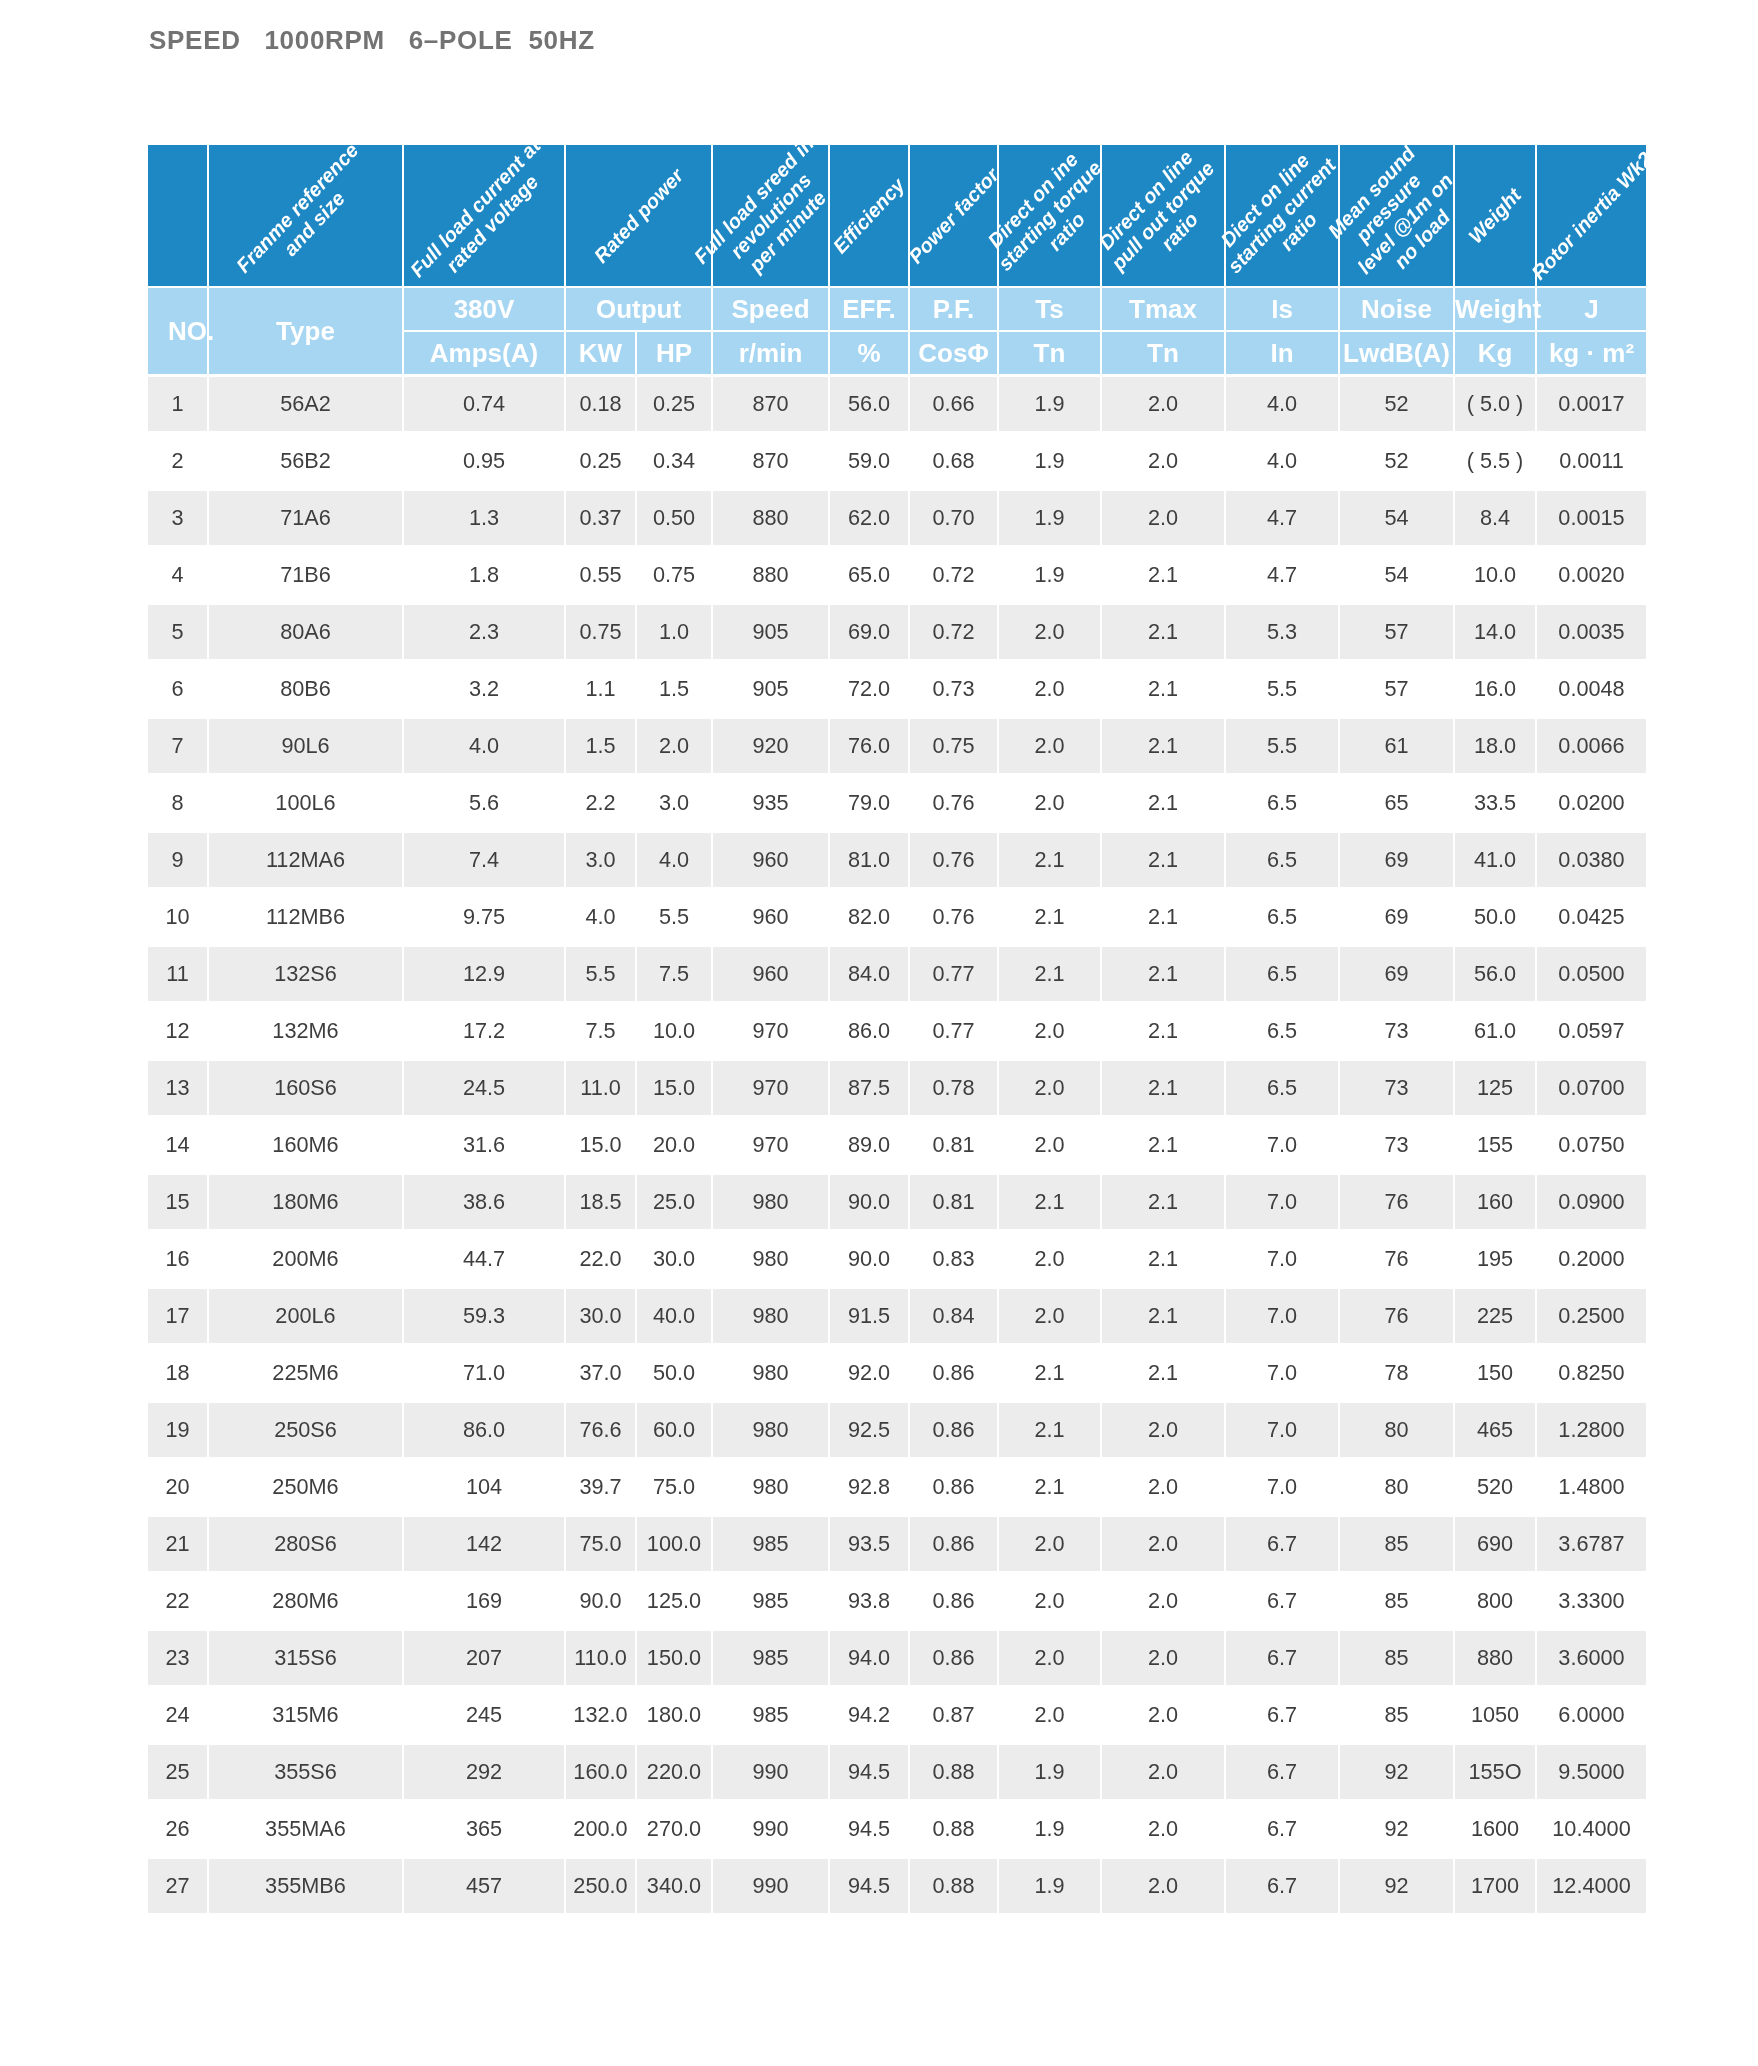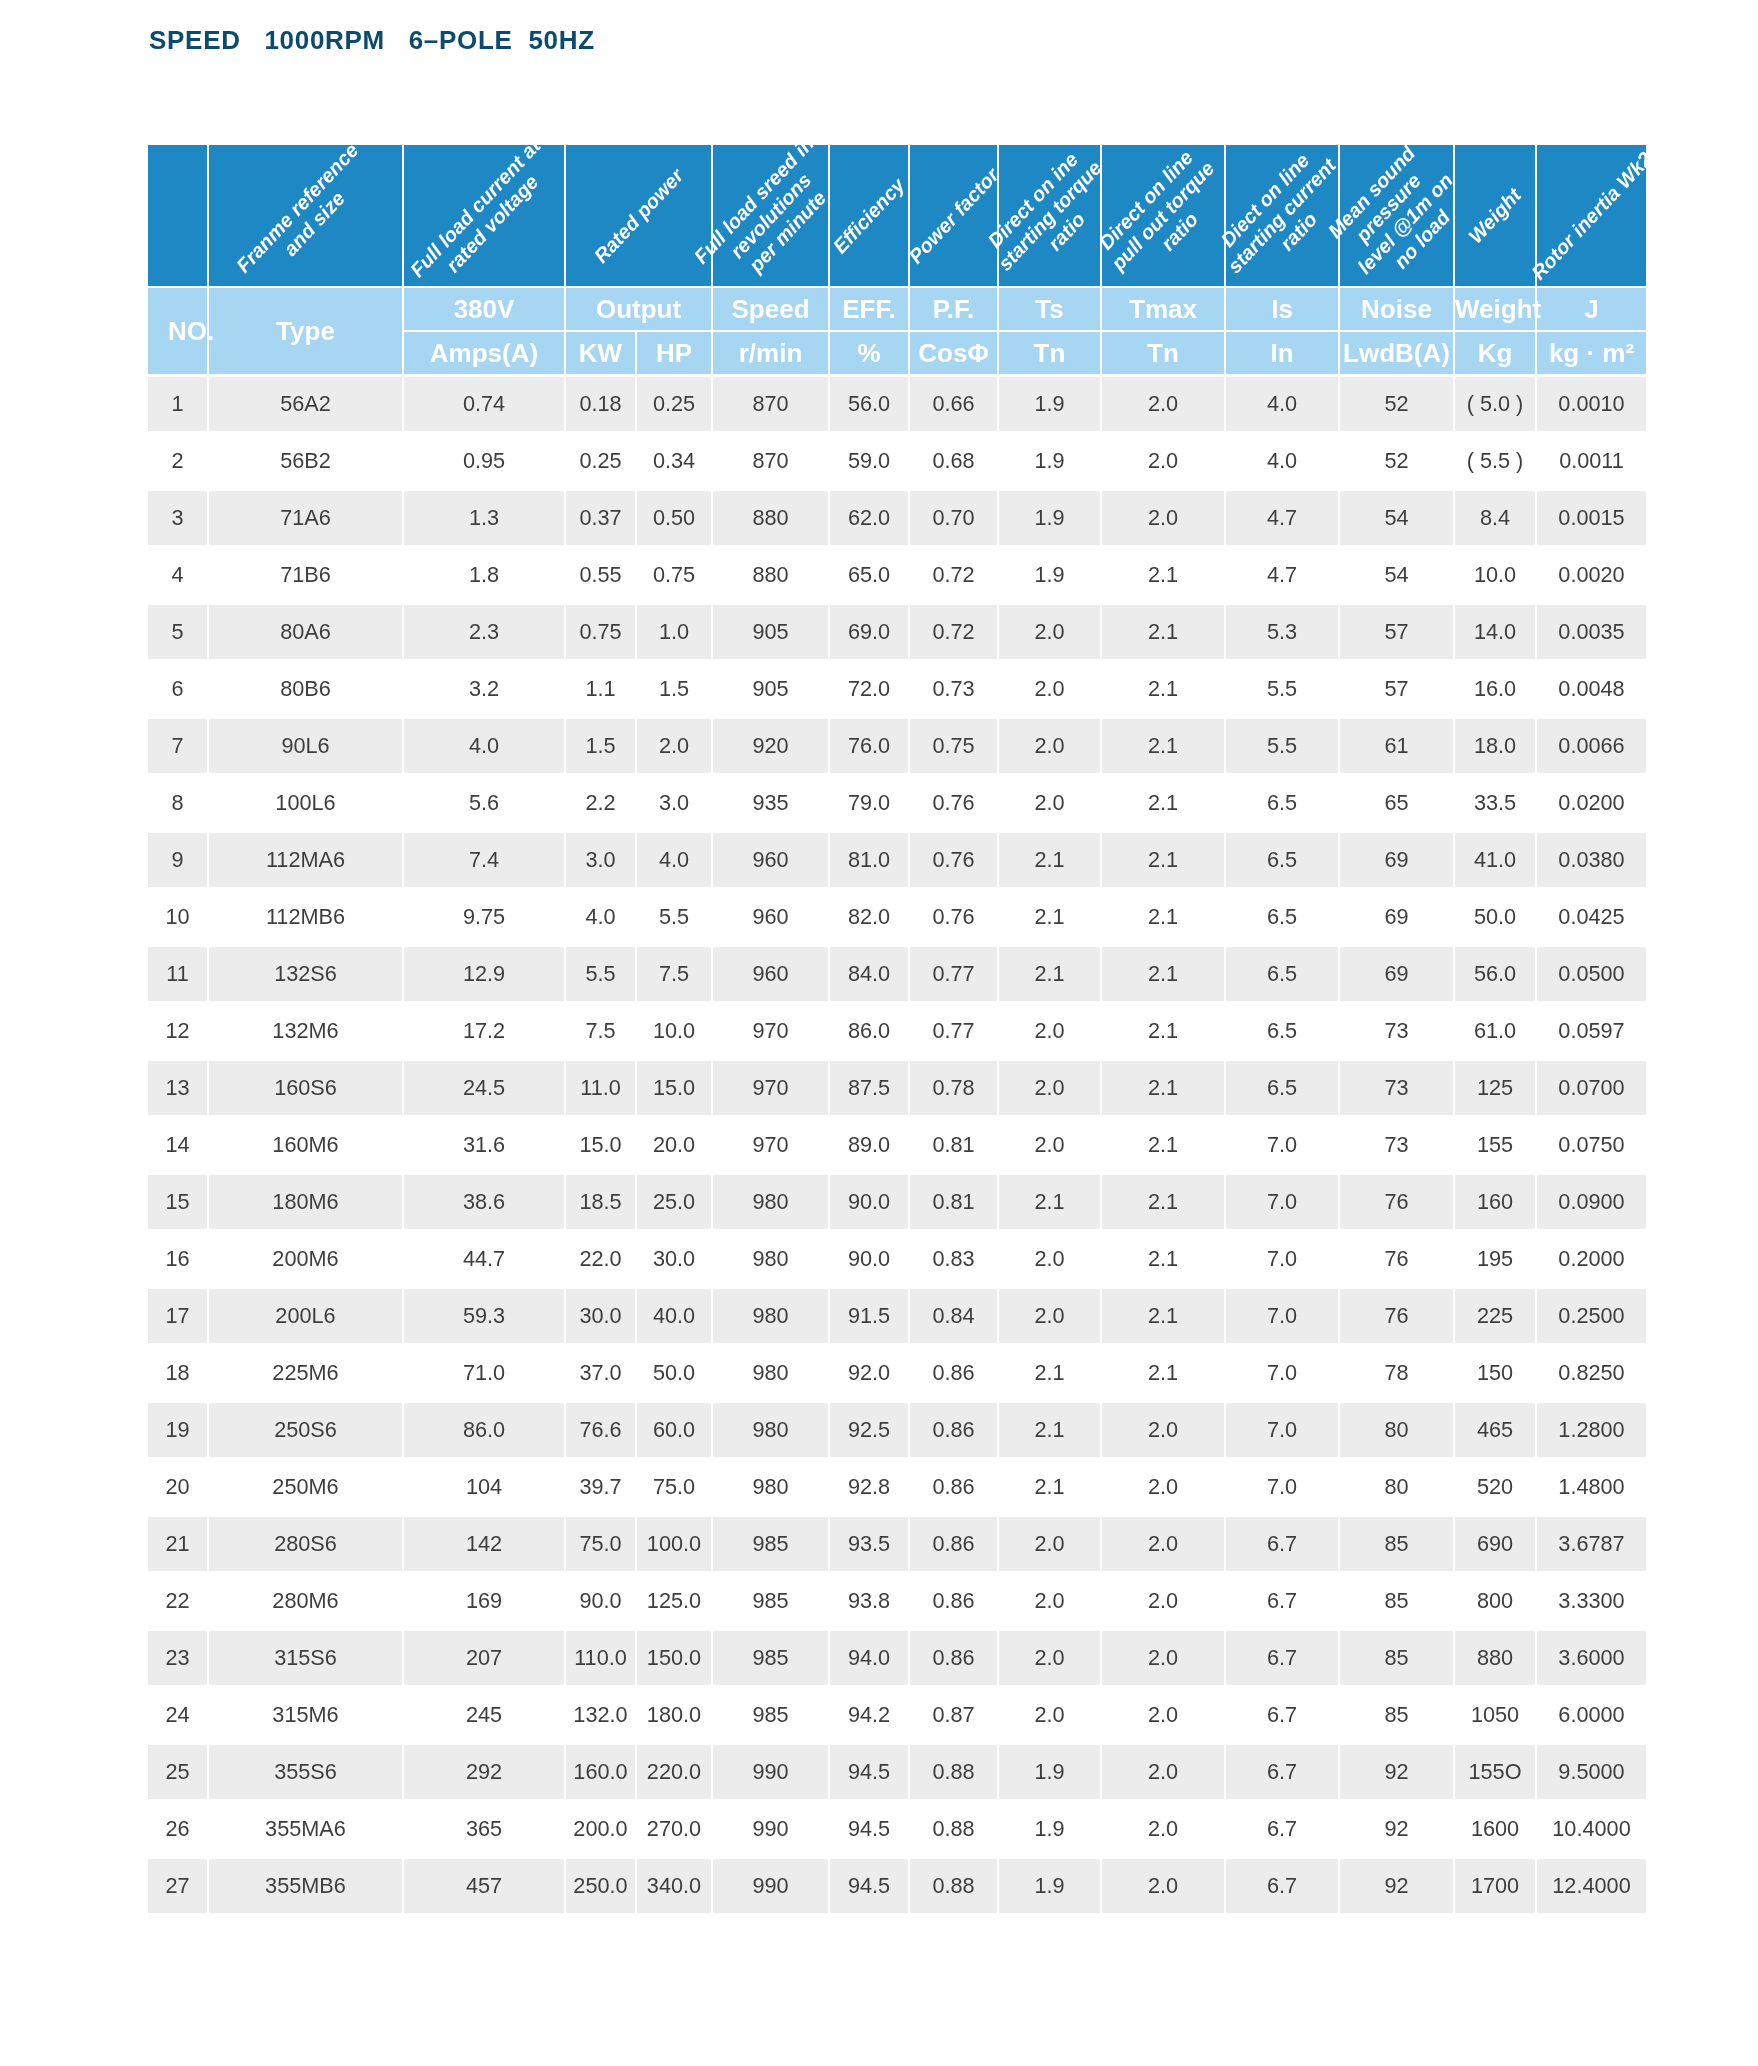--- a/index.html
+++ b/index.html
@@ -8,21 +8,21 @@
     background:#ffffff;
     font-family:"Liberation Sans", sans-serif;
     position:relative;
   }
   .header-block { position:absolute; left:149px; top:17px; }
   .page-title {
     font-size:35px; font-weight:bold; color:#17479e;
     letter-spacing:0.7px; margin:0; line-height:1.05;
   }
   .page-subtitle {
-    font-size:26px; font-weight:bold; color:#0c4a6e;
+    font-size:26px; font-weight:bold; color:#737373;
     margin-top:8.4px; white-space:pre; letter-spacing:0.7px;
   }
   table.spec {
     position:absolute; left:148px; top:145px;
     width:1498px; border-collapse:collapse; table-layout:fixed;
   }
   th, td { padding:0; }
   
   .diag-row th {
     background:#1e88c5; height:141px; position:relative;
@@ -171,21 +171,21 @@
         <td>0.18</td>
         <td>0.25</td>
         <td>870</td>
         <td>56.0</td>
         <td>0.66</td>
         <td>1.9</td>
         <td>2.0</td>
         <td>4.0</td>
         <td>52</td>
         <td>( 5.0 )</td>
-        <td>0.0010</td>
+        <td>0.0017</td>
       </tr>
       <tr class="even">
         <td>2</td>
         <td>56B2</td>
         <td>0.95</td>
         <td>0.25</td>
         <td>0.34</td>
         <td>870</td>
         <td>59.0</td>
         <td>0.68</td>

